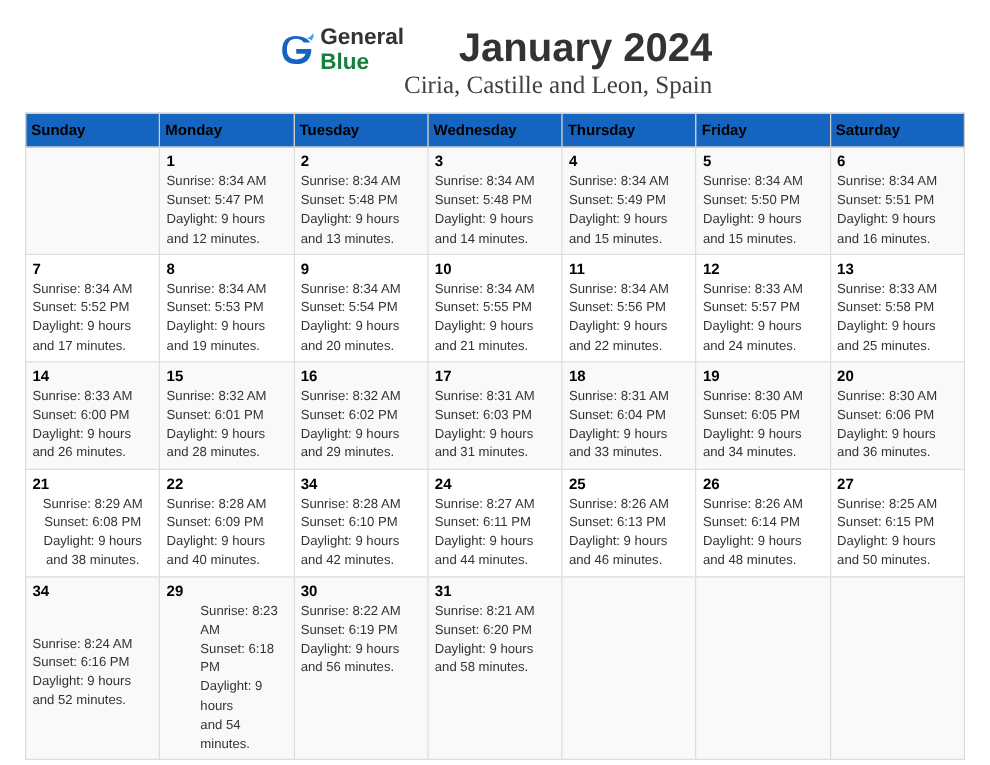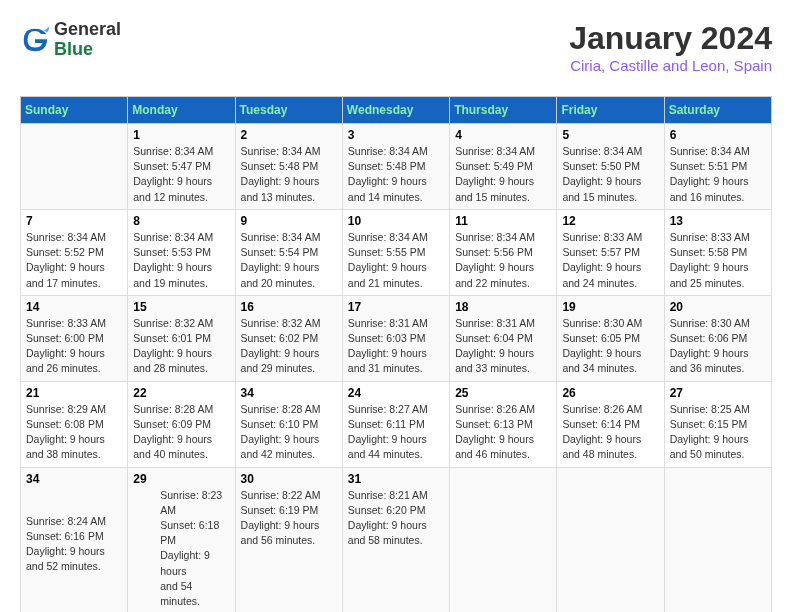--- a/index.html
+++ b/index.html
@@ -5,23 +5,23 @@
     * { box-sizing: border-box; margin: 0; padding: 0; }
     body {
       font-family: Arial, sans-serif;
       background: #fff;
       width: 792px;
       min-height: 612px;
       padding: 20px;
     }
     .header-section {
       display: flex;
-      justify-content: space-between;
+      justify-content: center;
       align-items: flex-start;
-      margin-bottom: 22px;
+      margin-bottom: 10px;
     }
     .logo {
       display: flex;
       align-items: center;
     }
     .logo-text {
       display: flex;
       flex-direction: column;
       font-weight: bold;
       font-size: 18px;
@@ -36,31 +36,32 @@
     }
     .title-section {
       text-align: right;
     }
     .month-title {
       font-size: 32px;
       font-weight: bold;
       color: #333;
     }
     .location {
-      font-size: 15px;
-      color: #8b5cf6;
+      font-size: 20px;
+      color: #404040;
+      font-family: Liberation Serif, serif;
     }
     .calendar {
       width: 100%;
       border-collapse: collapse;
       font-size: 11px;
     }
     .calendar thead tr th {
       background-color: #1565c0;
-      color: #86efac;
+      color: #000000;
       padding: 6px 4px;
       text-align: left;
       font-size: 12px;
       font-weight: bold;
       border: 1px solid #ccc;
     }
     .calendar tbody tr td {
       vertical-align: top;
       padding: 4px 5px;
       border: 1px solid #ddd;
@@ -264,21 +265,21 @@
           <span class="day-num">20</span>
           <div class="day-info" style="white-space: pre-line;">Sunrise: 8:30 AM
 Sunset: 6:06 PM
 Daylight: 9 hours
 and 36 minutes.</div>
         </td>
       </tr>
       <tr>
         <td>
           <span class="day-num">21</span>
-          <div class="day-info" style="white-space: pre-line;">Sunrise: 8:29 AM
+          <div class="day-info" style="white-space: pre-line; text-align: center;">Sunrise: 8:29 AM
 Sunset: 6:08 PM
 Daylight: 9 hours
 and 38 minutes.</div>
         </td>
         <td>
           <span class="day-num">22</span>
           <div class="day-info" style="white-space: pre-line;">Sunrise: 8:28 AM
 Sunset: 6:09 PM
 Daylight: 9 hours
 and 40 minutes.</div>

